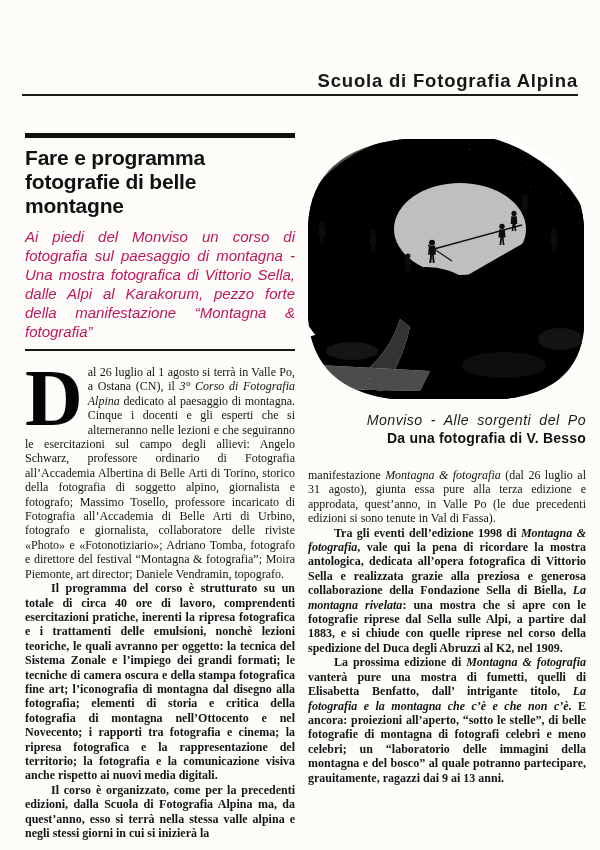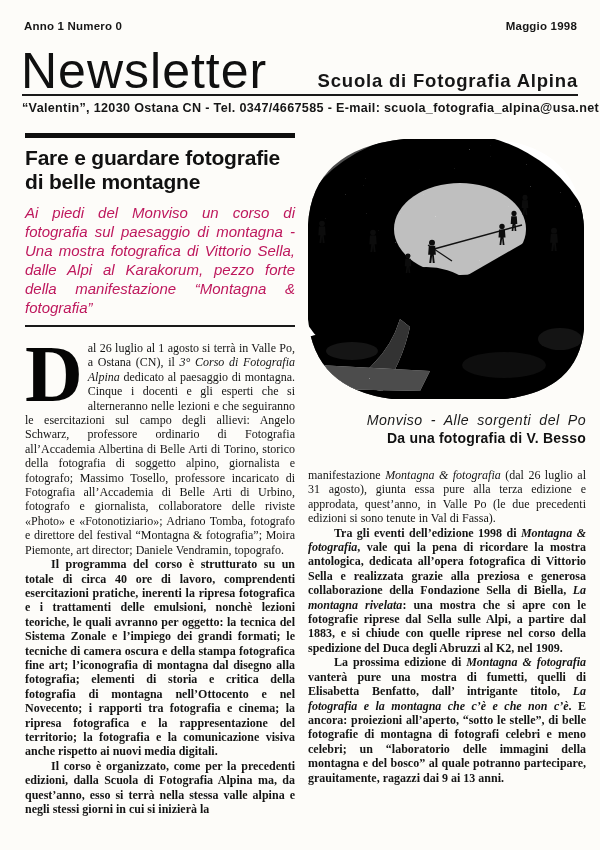--- a/index.html
+++ b/index.html
@@ -49,32 +49,26 @@
   .caption{text-align:right;margin-top:7px;line-height:17.5px;}
   .cap-italic{font-style:italic;font-size:14.2px;letter-spacing:.4px;word-spacing:4px;color:#1b1b1b;}
   .cap-bold{font-weight:bold;font-size:14px;letter-spacing:.2px;color:#111;}
   .col-right .bodytext{margin-top:21px;}
 </style>
 </head>
 <body>
 
 <div class="page">
 
-  <div class="topline">
-    <span>Anno 1 Numero 0</span>
-    <span>Maggio 1998</span>
-  </div>
-  <div class="mast-title">Newsletter</div>
   <div class="mast-sub">Scuola di Fotografia Alpina</div>
   <div class="mast-rule"></div>
-  <div class="address">“Valentin”, 12030 Ostana CN - Tel. 0347/4667585 - E-mail: scuola_fotografia_alpina@usa.net</div>
 
   <div class="col col-left">
     <div class="bar-thick"></div>
-    <h1 class="headline">Fare e guardare fotografie di belle montagne</h1>
+    <h1 class="headline">Fare e programma fotografie di belle montagne</h1>
     <p class="standfirst">Ai piedi del Monviso un corso di fotografia sul paesaggio di montagna - Una mostra fotografica di Vittorio Sella, dalle Alpi al Karakorum, pezzo forte della manifestazione “Montagna &amp; fotografia”</p>
     <div class="bar-thin"></div>
     <div class="bodytext">
       <p><span class="dropcap">D</span><span><span>al 26 luglio al 1 agosto si terrà in Valle Po, a Ostana (CN), il </span><span class="it">3° Corso di Fotografia Alpina</span><span> dedicato al paesaggio di montagna. Cinque i docenti e gli esperti che si alterneranno nelle lezioni e che seguiranno le esercitazioni sul campo degli allievi: Angelo Schwarz, professore ordinario di Fotografia all’Accademia Albertina di Belle Arti di Torino, storico della fotografia di soggetto alpino, giornalista e fotografo; Massimo Tosello, professore incaricato di Fotografia all’Accademia di Belle Arti di Urbino, fotografo e giornalista, collaboratore delle riviste «Photo» e «Fotonotiziario»; Adriano Tomba, fotografo e direttore del festival “Montagna &amp; fotografia”; Moira Piemonte, art director; Daniele Vendramin, topografo.</span></span></p>
       <p class="ind"><span>Il programma del corso è strutturato su un totale di circa 40 ore di lavoro, comprendenti esercitazioni pratiche, inerenti la ripresa fotografica e i trattamenti delle emulsioni, nonchè lezioni teoriche, le quali avranno per oggetto: la tecnica del Sistema Zonale e l’impiego dei grandi formati; le tecniche di camera oscura e della stampa fotografica fine art; l’iconografia di montagna dal disegno alla fotografia; elementi di storia e critica della fotografia di montagna nell’Ottocento e nel Novecento; i rapporti tra fotografia e cinema; la ripresa fotografica e la rappresentazione del territorio; la fotografia e la comunicazione visiva anche rispetto ai nuovi media digitali.</span></p>
       <p class="ind"><span>Il corso è organizzato, come per la precedenti edizioni, dalla Scuola di Fotografia Alpina ma, da quest’anno, esso si terrà nella stessa valle alpina e negli stessi giorni in cui si inizierà  la</span></p>
     </div>
   </div>
 
   <div class="col col-right">

